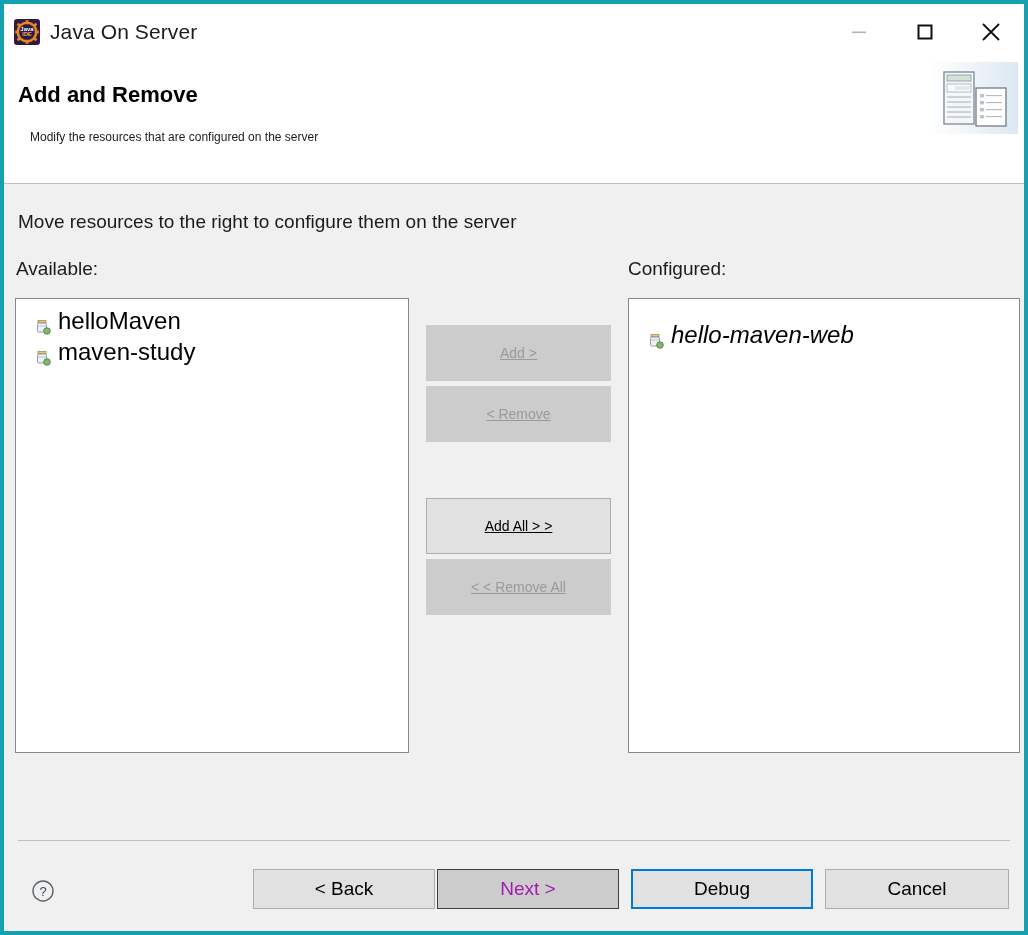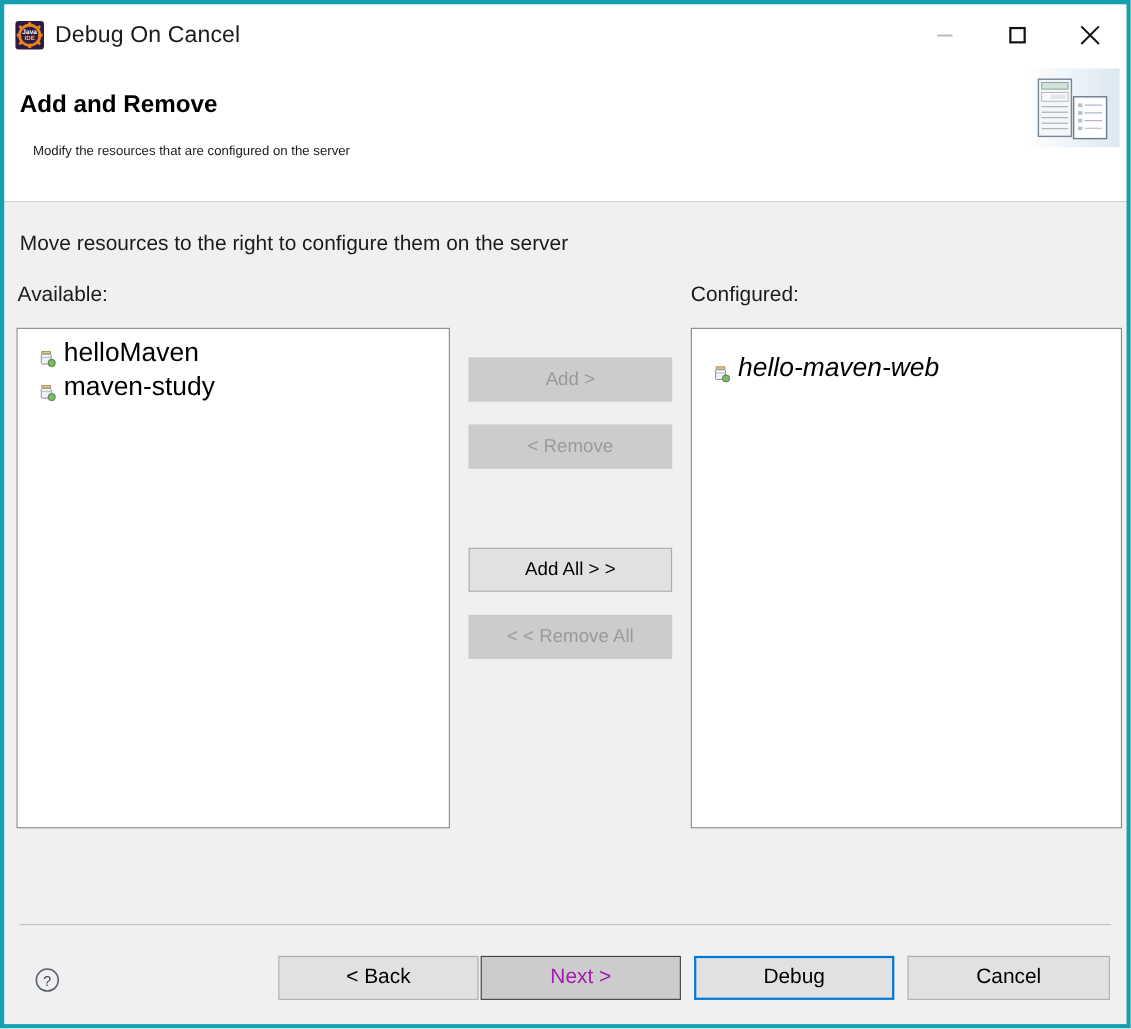--- a/index.html
+++ b/index.html
@@ -162,31 +162,32 @@
     margin-right: 7px;
     flex: 0 0 auto;
     position: relative;
   }
 
   
   .midbtn {
     position: absolute;
     left: 422px;
     width: 185px;
-    height: 40px;
-    font-size: 17px;
+    height: 56px;
+    font-size: 14px;
     font-family: "Liberation Sans", sans-serif;
     display: flex;
     align-items: center;
     justify-content: center;
     box-sizing: border-box;
     background: #cccccc;
     border: 1px solid #cccccc;
     color: #9a9a9a;
     white-space: nowrap;
+    text-decoration: underline;
   }
   .midbtn.enabled {
     background: #e1e1e1;
     border: 1px solid #adadad;
     color: #000000;
   }
   .midbtn.b-add      { top: 141px; }
   .midbtn.b-remove   { top: 202px; }
   .midbtn.b-addall   { top: 314px; }
   .midbtn.b-removeall{ top: 375px; }
@@ -250,21 +251,21 @@
           <rect x="19.8" y="10.6" width="4" height="2.8"></rect>
           <rect x="2.6" y="3.2" width="2.6" height="3.6" transform="rotate(-45 3.9 5)"></rect>
           <rect x="18.8" y="3.2" width="2.6" height="3.6" transform="rotate(45 20.1 5)"></rect>
           <rect x="2.6" y="17.2" width="2.6" height="3.6" transform="rotate(45 3.9 19)"></rect>
           <rect x="18.8" y="17.2" width="2.6" height="3.6" transform="rotate(-45 20.1 19)"></rect>
         </g>
         <text x="12" y="10.6" font-family="'Liberation Sans',sans-serif" font-size="6" font-weight="bold" fill="#ffffff" text-anchor="middle">Java</text>
         <text x="12" y="16.4" font-family="'Liberation Sans',sans-serif" font-size="5.6" font-weight="bold" fill="#ffb347" text-anchor="middle">IDE</text>
       </svg>
     </div>
-    <span class="title-text">Debug On Cancel</span>
+    <span class="title-text">Java On Server</span>
 
     <div class="winbtns">
       <div class="winbtn">
         <svg width="24" height="24" viewBox="0 0 24 24">
           <rect x="5" y="11.5" width="14" height="1.6" fill="#b4b4b4"></rect>
         </svg>
       </div>
       <div class="winbtn">
         <svg width="24" height="24" viewBox="0 0 24 24">
           <rect x="5.5" y="5.5" width="13" height="13" fill="none" stroke="#111111" stroke-width="2"></rect>

